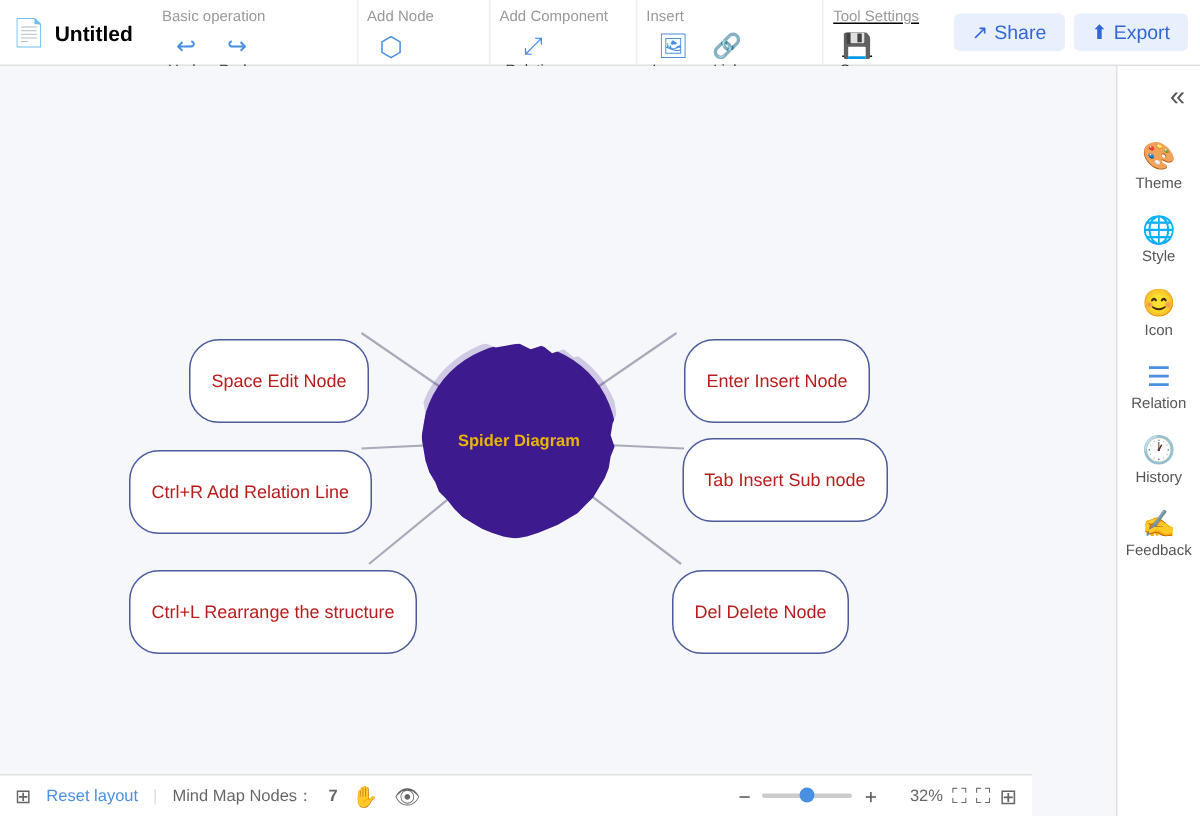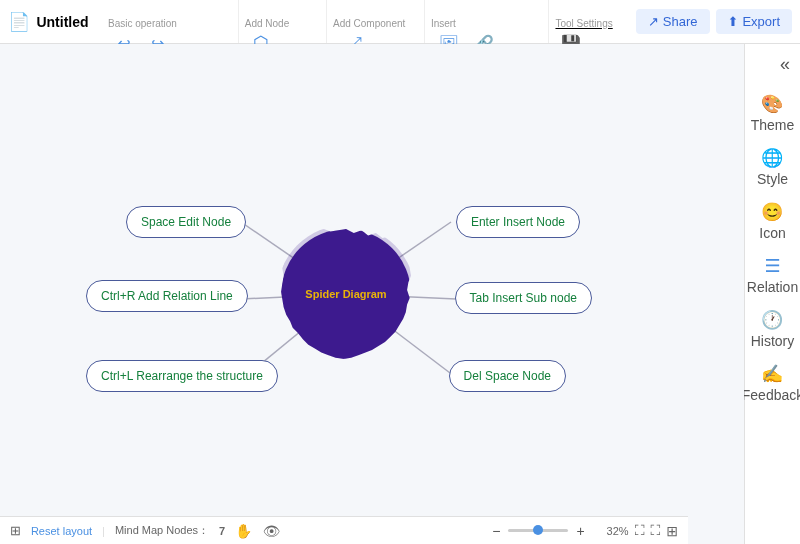--- a/index.html
+++ b/index.html
@@ -9,21 +9,21 @@
     #header {
       display: flex; align-items: center;
       height: 44px; border-bottom: 1px solid #e0e0e0;
       background: #fff; padding: 0 8px;
       position: relative;
     }
     #title-area { display: flex; align-items: center; gap: 6px; min-width: 90px; }
 
     
     #toolbar { display: flex; align-items: flex-end; flex: 1; height: 100%; padding: 0 4px; gap: 0; }
-    .toolbar-group { display: flex; flex-direction: column; align-items: flex-start; padding: 14px 6px; border-right: 1px solid #eee; height: 100%; }
+    .toolbar-group { display: flex; flex-direction: column; align-items: flex-start; padding: 2px 6px; border-right: 1px solid #eee; height: 100%; }
     .toolbar-group-label { font-size: 10px; color: #999; margin-bottom: 2px; padding-top: 4px; white-space: nowrap; }
     .toolbar-items { display: flex; align-items: center; gap: 2px; flex: 1; align-content: center; flex-wrap: wrap; }
     .tool-btn {
       display: flex; flex-direction: column; align-items: center; justify-content: center;
       padding: 2px 4px; cursor: pointer; border-radius: 3px; min-width: 32px;
       font-size: 10px; color: #333; gap: 1px; height: 36px;
     }
     .tool-btn .icon { font-size: 16px; color: #4a90e2; }
     .tool-btn .icon.orange { color: #e67e22; }
     .tool-btn .icon.gray { color: #95a5a6; }
@@ -62,26 +62,27 @@
       z-index: 10;
       
       clip-path: polygon(50% 0%, 56% 3%, 62% 1%, 67% 5%, 73% 3%, 78% 7%, 83% 6%, 87% 11%, 92% 11%, 95% 16%, 99% 18%, 100% 24%, 99% 30%, 100% 36%, 98% 41%, 97% 47%, 99% 53%, 97% 58%, 96% 64%, 94% 69%, 91% 74%, 88% 79%, 84% 83%, 80% 87%, 75% 90%, 70% 93%, 65% 95%, 60% 97%, 54% 99%, 48% 100%, 42% 99%, 36% 97%, 31% 95%, 26% 92%, 21% 89%, 17% 85%, 13% 80%, 9% 76%, 7% 71%, 4% 66%, 2% 60%, 1% 54%, 0% 48%, 1% 42%, 2% 36%, 1% 30%, 3% 24%, 5% 18%, 8% 13%, 12% 9%, 16% 5%, 21% 3%, 27% 1%, 33% 0%, 38% 2%, 44% 1%);
     }
 
     
     .branch-node {
       position: absolute;
       border: 1.5px solid #4a5a9a;
       border-radius: 20px;
-      padding: 8px 14px;
+      padding: 20px 14px;
       background: #fff;
       font-size: 12px;
-      color: #15803d;
+      color: #b91c1c;
       white-space: nowrap;
       z-index: 10;
+      margin-top: 20px;
     }
 
     
     #lines-svg {
       position: absolute; top: 0; left: 0;
       width: 100%; height: 100%;
       pointer-events: none;
       z-index: 5;
     }
 
@@ -98,21 +99,21 @@
     .sidebar-toggle-btn {
       cursor: pointer; font-size: 18px; color: #555;
       padding: 2px 4px; border-radius: 3px;
     }
     .sidebar-item {
       display: flex; flex-direction: column; align-items: center;
       gap: 2px; padding: 6px 4px; cursor: pointer;
       width: 100%; border-radius: 4px;
     }
     .sidebar-item .si-icon { font-size: 18px; color: #4a90e2; }
-    .sidebar-item .si-label { font-size: 14px; color: #555; text-align: center; }
+    .sidebar-item .si-label { font-size: 10px; color: #555; text-align: center; }
 
     
     #bottombar {
       position: absolute; bottom: 0; left: 0; right: 56px;
       height: 28px; background: #fff; border-top: 1px solid #e0e0e0;
       display: flex; align-items: center; padding: 0 10px; gap: 10px;
       font-size: 11px; color: #666;
     }
     .bottombar-sep { color: #ddd; }
     .bottombar-right { margin-left: auto; display: flex; align-items: center; gap: 6px; }
@@ -257,30 +258,30 @@
       </div>
 
       <div class="branch-node" style="right: 26px; top: 72px;">
         <span>Enter Insert Node</span>
       </div>
 
       <div class="branch-node" style="left: 0px; top: 146px;">
         <span>Ctrl+R Add Relation Line</span>
       </div>
 
-      <div class="branch-node" style="right: 14px; top: 148px;">
+      <div class="branch-node" style="right: 14px; top: 138px;">
         <span>Tab Insert Sub node</span>
       </div>
 
       <div class="branch-node" style="left: 0px; top: 226px;">
         <span>Ctrl+L Rearrange the structure</span>
       </div>
 
       <div class="branch-node" style="right: 40px; top: 226px;">
-        <span>Del Space Node</span>
+        <span>Del Delete Node</span>
       </div>
     </div>
 
     <div id="bottombar">
       <span style="font-size:13px;">⊞</span>
       <span style="cursor:pointer;color:#4a90e2;">Reset layout</span>
       <span class="bottombar-sep">|</span>
       <span>Mind Map Nodes：</span>
       <span style="font-weight:600;">7</span>
       <span style="cursor:pointer;font-size:14px;">✋</span>

